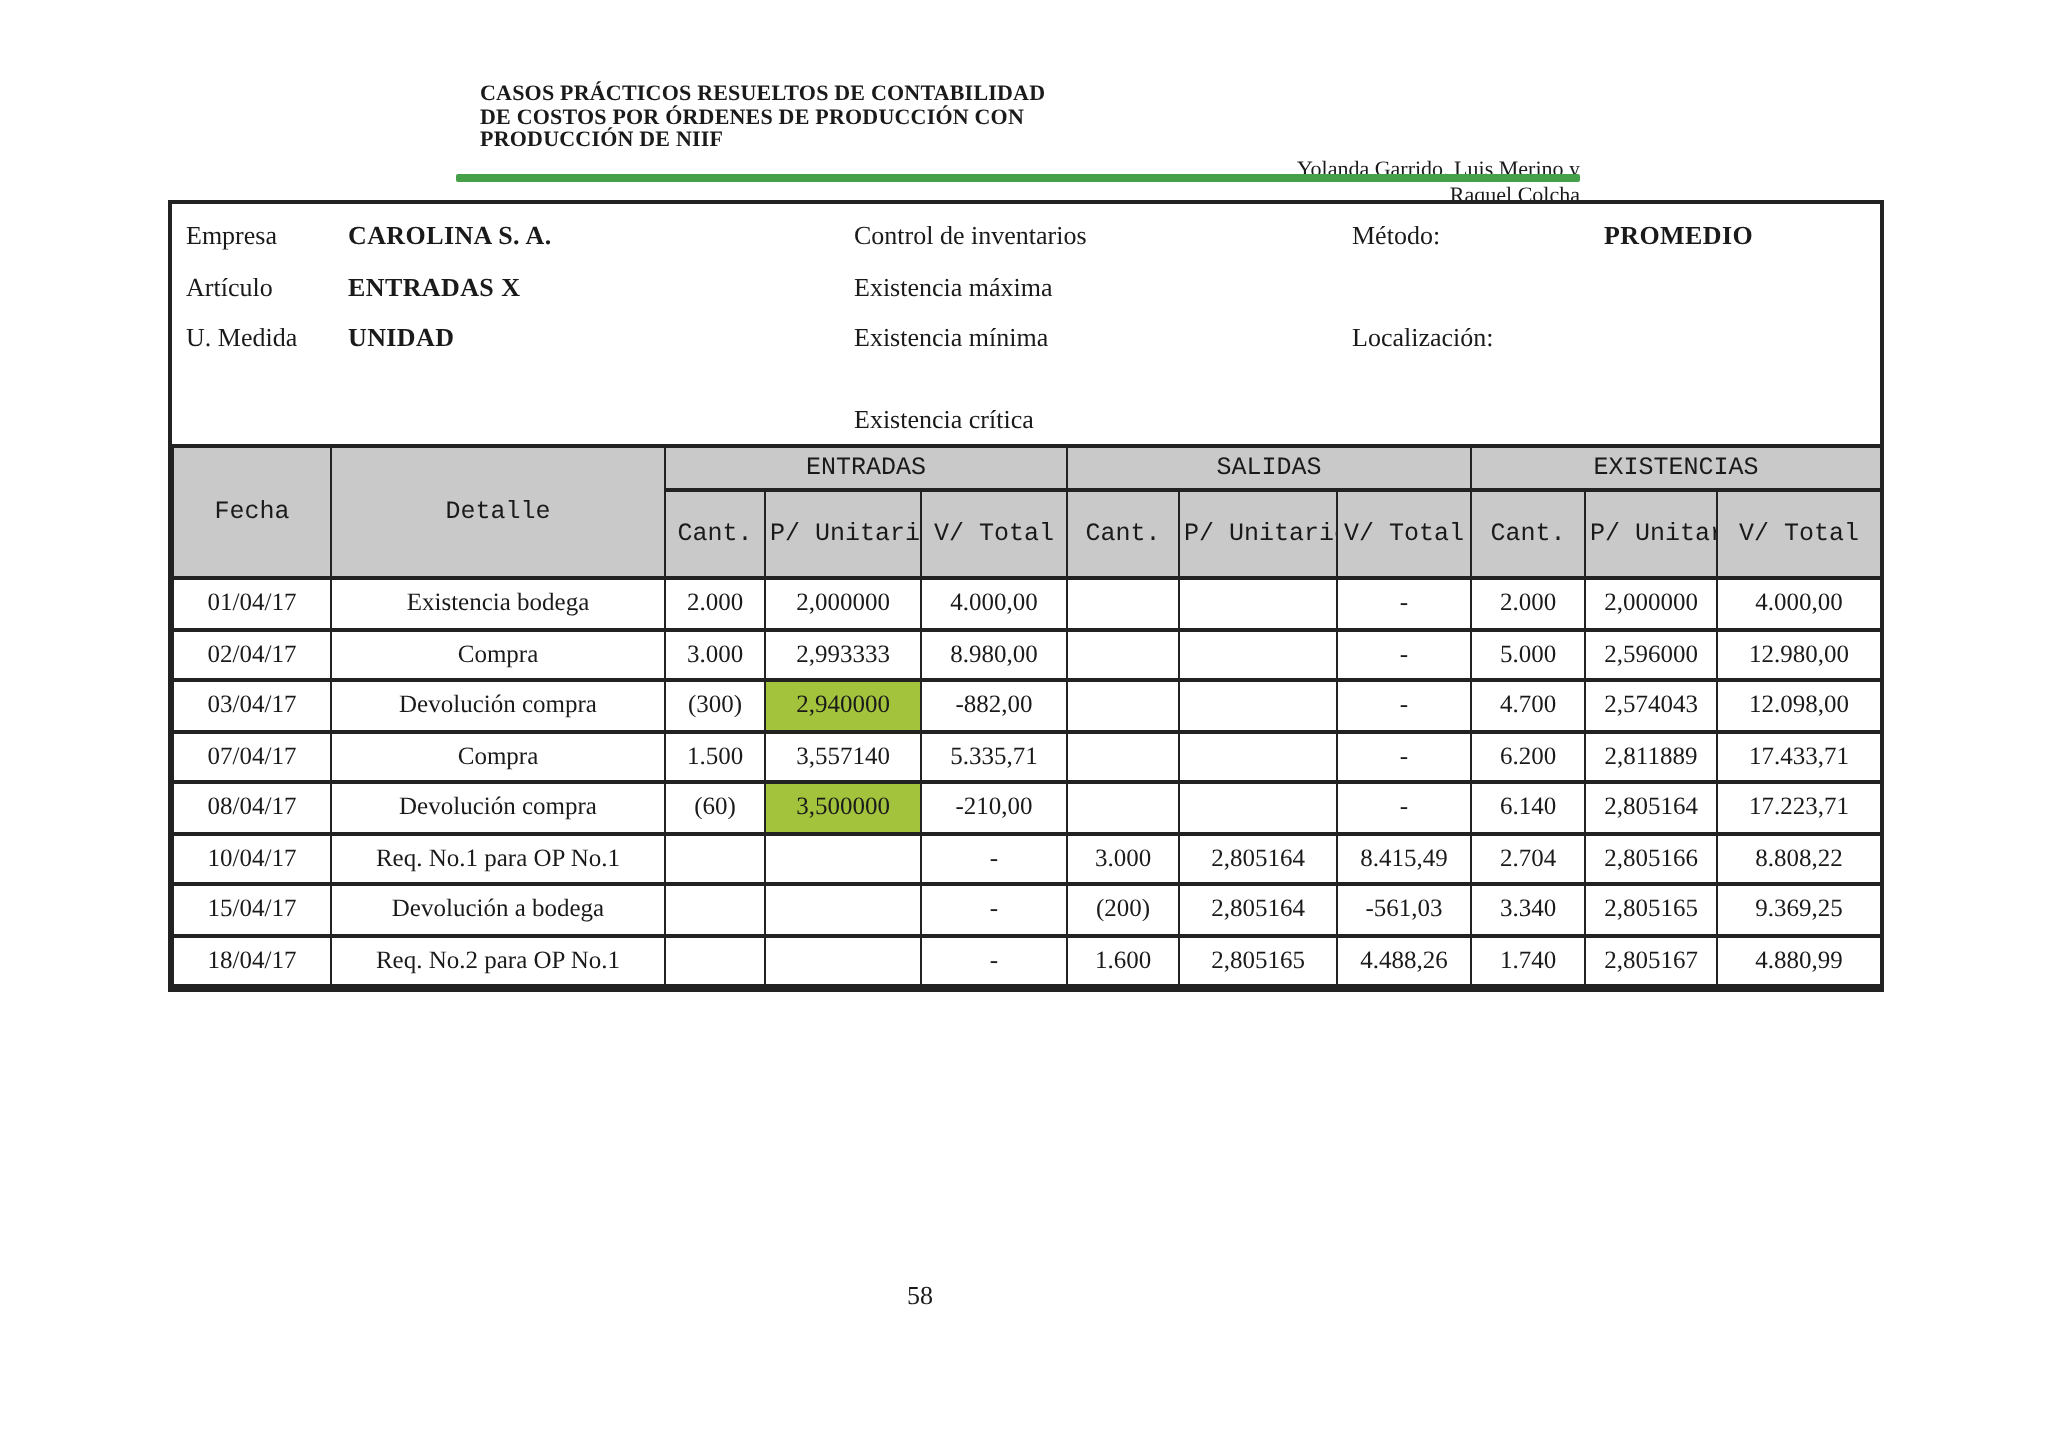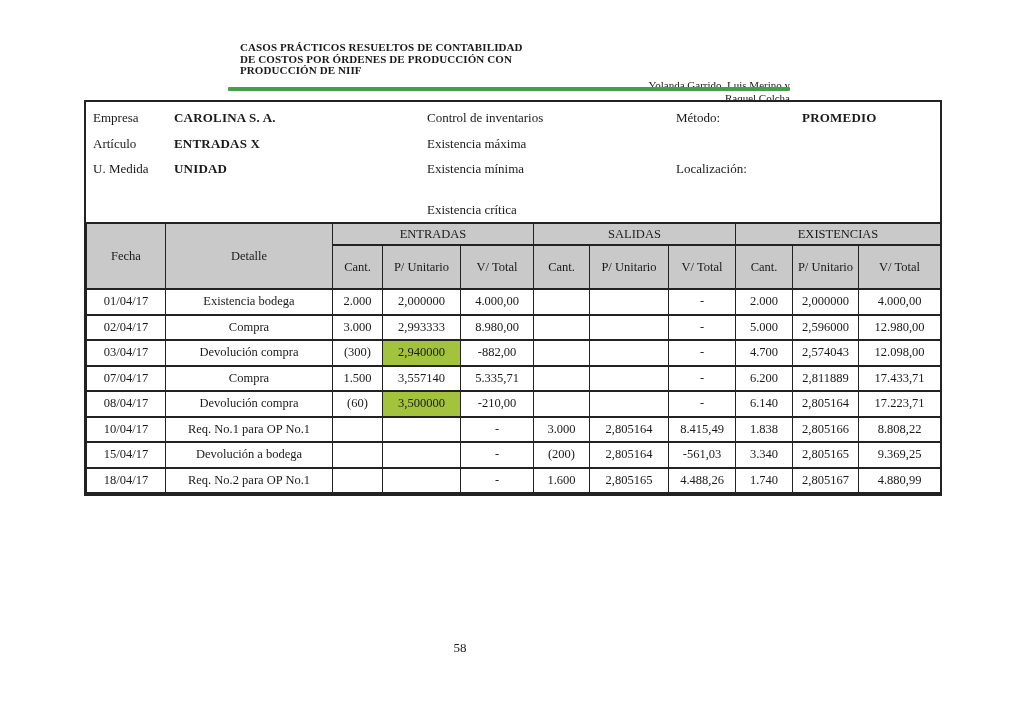--- a/index.html
+++ b/index.html
@@ -49,21 +49,21 @@
     width:100%;border-collapse:collapse;table-layout:fixed;
     font-size:12.5px;
   }
   .kdx th,.kdx td{
     border:1px solid var(--line);
     border-top-width:2px;border-bottom-width:2px;
     text-align:center;vertical-align:middle;
     padding:0 2px;overflow:hidden;white-space:nowrap;
     font-weight:normal;
   }
-  .kdx thead th{background:var(--hdrbg);}
+  .kdx thead th{background:var(--hdrbg);font-family:Liberation Mono, monospace;}
   .kdx thead tr.grp{height:22px;}
   .kdx thead tr.sub{height:44px;}
   .kdx thead th.corner{height:50px;}
   .kdx tbody tr{height:25.5px;}
   .kdx td.hl{background:var(--hl);}
   
   .page-num{
     position:absolute;left:0;top:640px;width:920px;
     text-align:center;font-size:13px;
   }
@@ -217,21 +217,21 @@
         </tr>
         <tr>
           <td>10/04/17</td>
           <td>Req. No.1 para OP No.1</td>
           <td></td>
           <td></td>
           <td>-</td>
           <td>3.000</td>
           <td>2,805164</td>
           <td>8.415,49</td>
-          <td>1.838</td>
+          <td>2.704</td>
           <td>2,805166</td>
           <td>8.808,22</td>
         </tr>
         <tr>
           <td>15/04/17</td>
           <td>Devolución a bodega</td>
           <td></td>
           <td></td>
           <td>-</td>
           <td>(200)</td>

